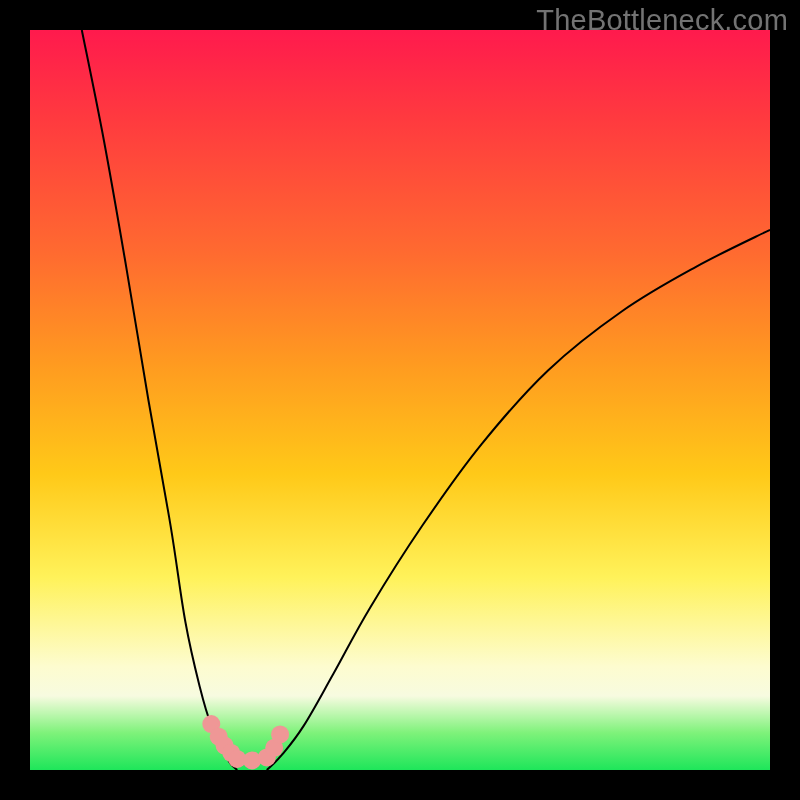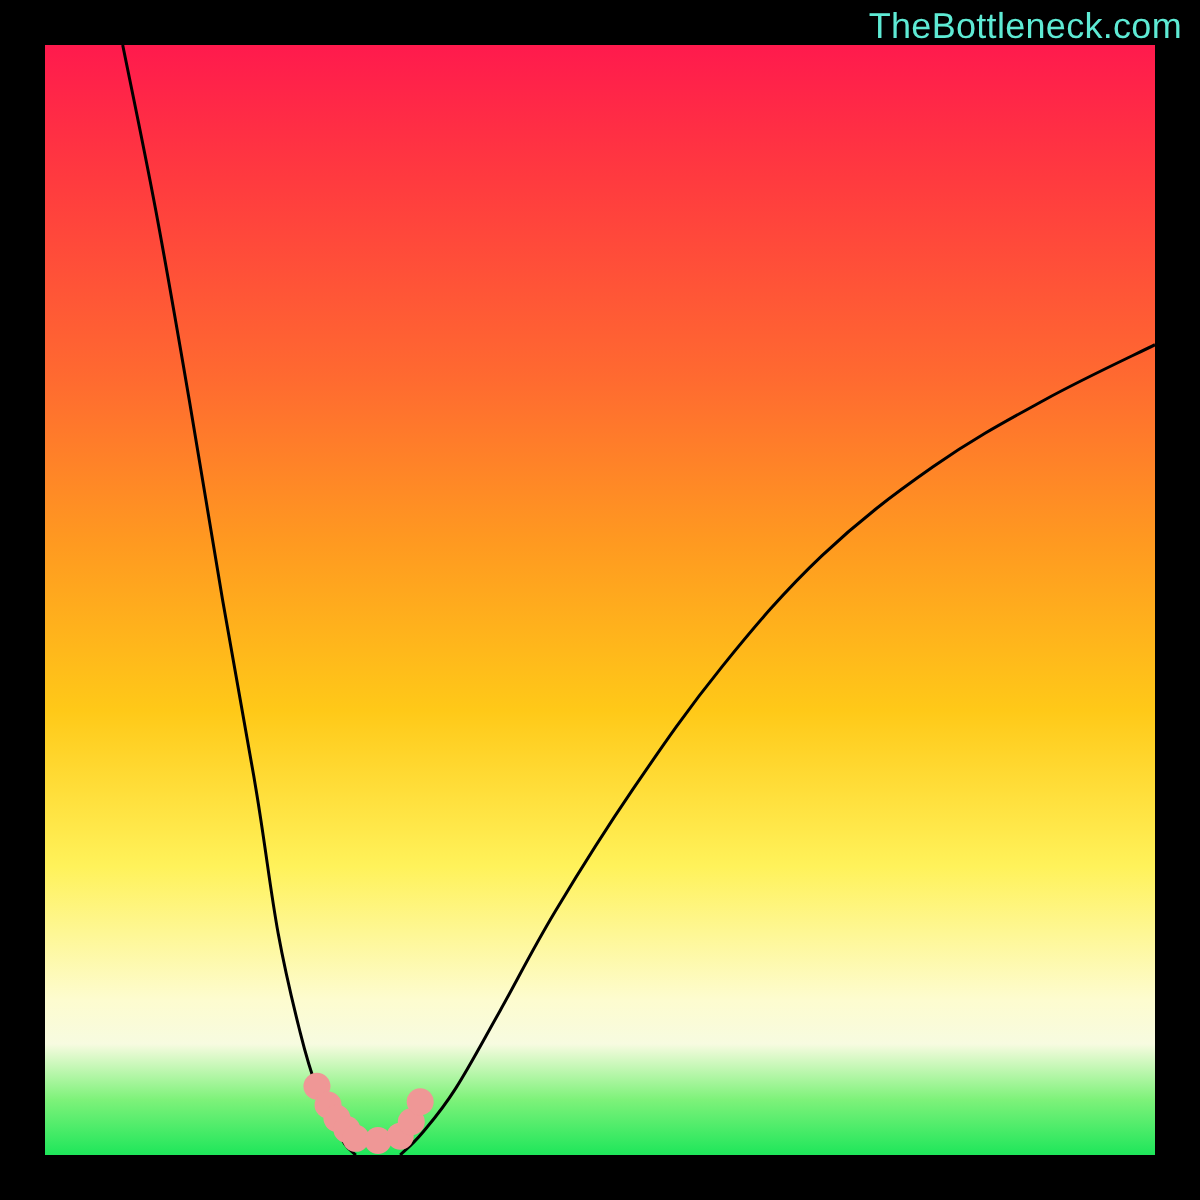--- a/index.html
+++ b/index.html
@@ -37,22 +37,22 @@
       #fdfccf 86%,
       #f7fbe0 90%,
       #7ef27a 95%,
       #1ee65a 100%
     );
   }
   .watermark {
     position: absolute;
     top: 4px;
     right: 12px;
-    color: #5eead4;
-    font-size: 24px;
+    color: #737373;
+    font-size: 29px;
     font-weight: 500;
     letter-spacing: 0.2px;
     user-select: none;
   }
   svg.curves {
     position: absolute;
     top: 0;
     left: 0;
     width: 740px;
     height: 740px;

